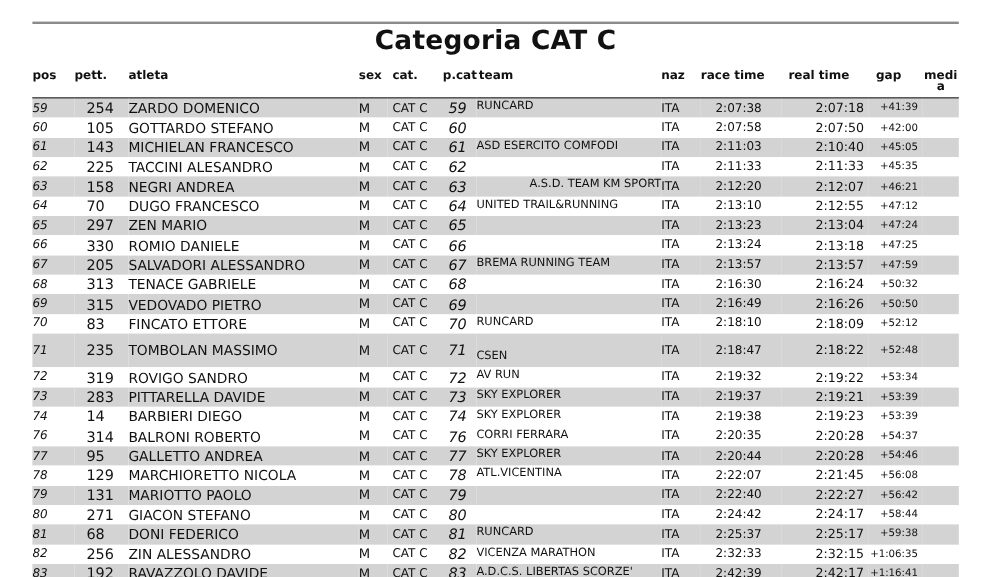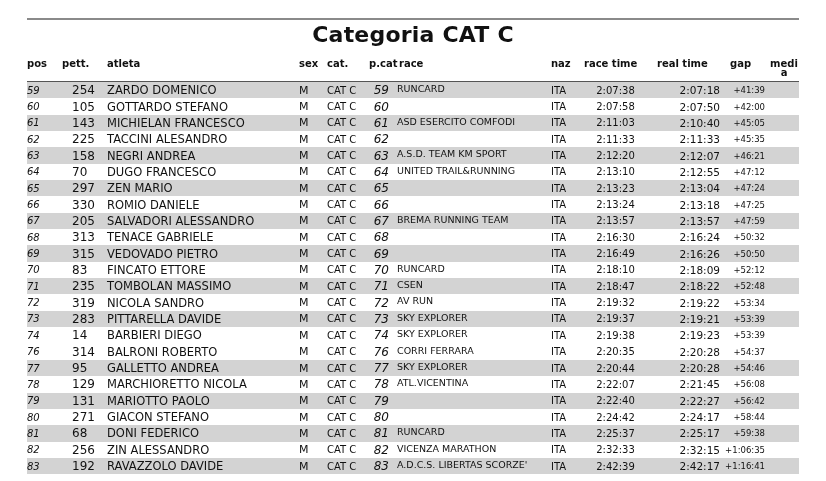--- a/index.html
+++ b/index.html
@@ -73,21 +73,21 @@
       <col style="width:30px">
     </colgroup>
     <thead>
       <tr>
         <th>pos</th>
         <th>pett.</th>
         <th>atleta</th>
         <th>sex</th>
         <th style="padding-left:4px">cat.</th>
         <th class="h-pcat" style="padding-left:4px">p.cat</th>
-        <th style="padding-left:2px">race</th>
+        <th style="padding-left:2px">team</th>
         <th>naz</th>
         <th class="h-race">race time</th>
         <th class="h-real" style="padding-left:6px">real time</th>
         <th style="padding-left:6px">gap</th>
         <th style="word-break:break-all; text-align:center;">medi a</th>
       </tr>
     </thead>
     <tbody id="tbody">
         <tr class="odd">
           <td class="c-pos">59</td>
@@ -145,21 +145,21 @@
           <td class="c-gap">+45:35</td>
           <td class="c-media"></td>
         </tr>
         <tr class="odd">
           <td class="c-pos">63</td>
           <td class="c-pett">158</td>
           <td class="c-atleta">NEGRI ANDREA</td>
           <td class="c-sex">M</td>
           <td class="c-cat" style="padding-left: 4px;">CAT C</td>
           <td class="c-pcat">63</td>
-          <td class="c-team" style="padding-top: 1px;">A.S.D. TEAM KM SPORT</td>
+          <td class="c-team" style="padding-top: 1px; text-align: right;">A.S.D. TEAM KM SPORT</td>
           <td class="c-naz">ITA</td>
           <td class="c-race">2:12:20</td>
           <td class="c-real">2:12:07</td>
           <td class="c-gap">+46:21</td>
           <td class="c-media"></td>
         </tr>
         <tr class="even">
           <td class="c-pos">64</td>
           <td class="c-pett">70</td>
           <td class="c-atleta">DUGO FRANCESCO</td>
@@ -257,31 +257,31 @@
           <td class="c-gap">+52:12</td>
           <td class="c-media"></td>
         </tr>
         <tr class="odd">
           <td class="c-pos">71</td>
           <td class="c-pett">235</td>
           <td class="c-atleta">TOMBOLAN MASSIMO</td>
           <td class="c-sex">M</td>
           <td class="c-cat" style="padding-left: 4px;">CAT C</td>
           <td class="c-pcat">71</td>
-          <td class="c-team" style="padding-top: 1px;">CSEN</td>
+          <td class="c-team" style="padding-top: 13px;">CSEN</td>
           <td class="c-naz">ITA</td>
           <td class="c-race">2:18:47</td>
           <td class="c-real">2:18:22</td>
           <td class="c-gap">+52:48</td>
           <td class="c-media"></td>
         </tr>
         <tr class="even">
           <td class="c-pos">72</td>
           <td class="c-pett">319</td>
-          <td class="c-atleta">NICOLA SANDRO</td>
+          <td class="c-atleta">ROVIGO SANDRO</td>
           <td class="c-sex">M</td>
           <td class="c-cat" style="padding-left: 4px;">CAT C</td>
           <td class="c-pcat">72</td>
           <td class="c-team" style="padding-top: 1px;">AV RUN</td>
           <td class="c-naz">ITA</td>
           <td class="c-race">2:19:32</td>
           <td class="c-real">2:19:22</td>
           <td class="c-gap">+53:34</td>
           <td class="c-media"></td>
         </tr>

